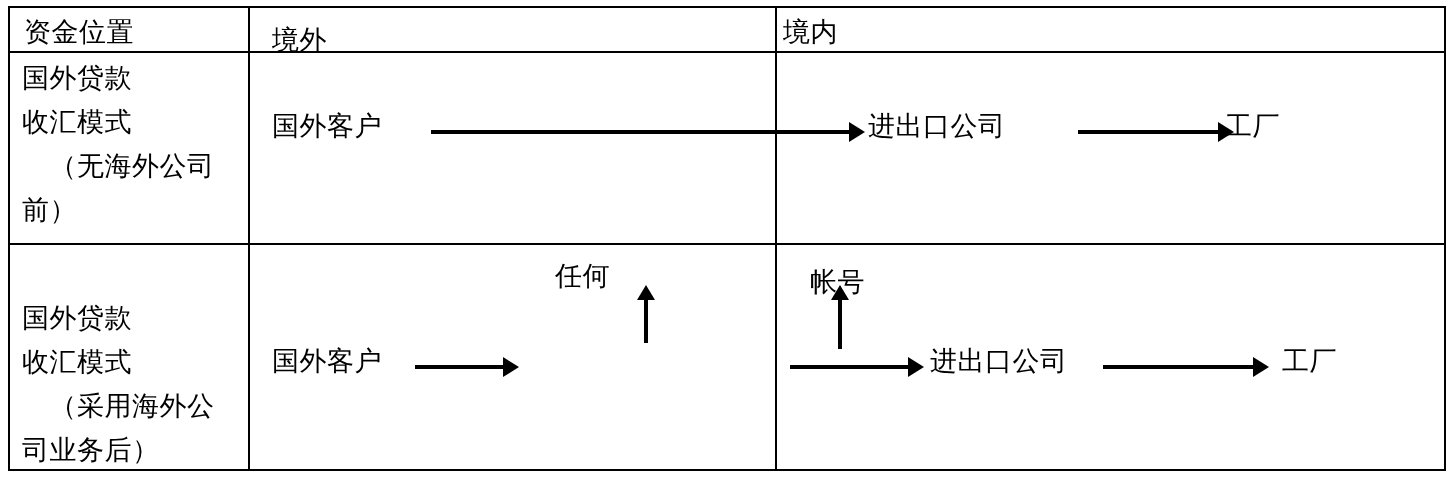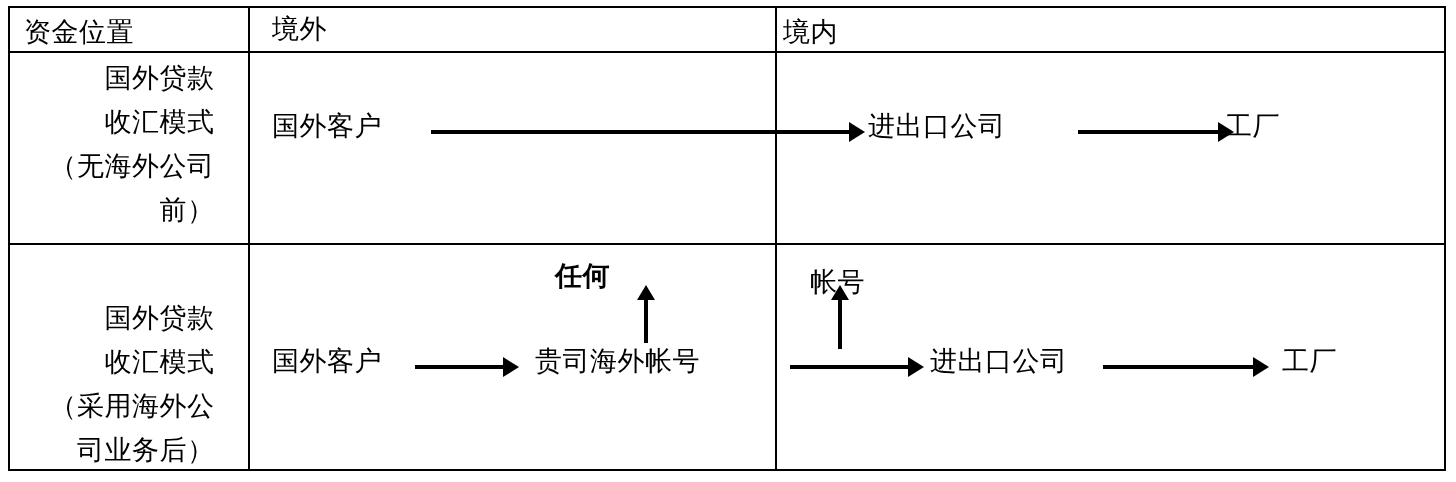--- a/index.html
+++ b/index.html
@@ -13,21 +13,20 @@
     font-family: "DejaVu Sans", "Liberation Sans", sans-serif;
     color: #000000;
     overflow: hidden;
   }
 
   #page {
     position: relative;
     width: 1456px;
     height: 482px;
     background: #ffffff;
-    text-align: right;
   }
 
   
   .tbl {
     position: absolute;
     left: 8px;
     top: 6px;
     width: 1438px;
     height: 465px;
     box-sizing: border-box;
@@ -61,21 +60,21 @@
     font-family: "DejaVu Sans", "Liberation Sans", sans-serif;
     font-size: 27px;
     line-height: 44px;
     white-space: pre;
     letter-spacing: 0.5px;
     color: #000;
   }
 
   
   .hdr-a { left: 14px;  top: 2px; }
-  .hdr-b { left: 262px; top: 1px; font-family: Liberation Mono, monospace; }
+  .hdr-b { left: 262px; top: 10px; }
   .hdr-c { left: 773px; top: 2px; }
 
   
   .r1-label {
     left: 12px;
     top: 48px;
     line-height: 44px;
   }
 
   
@@ -90,21 +89,21 @@
     line-height: 44px;
   }
 
   
   .r2-cust    { left: 262px; top: 331px; }
   .r2-acct    { left: 525px; top: 331px; }
   .r2-imp     { left: 920px; top: 331px; }
   .r2-factory { left: 1272px; top: 331px; }
 
   
-  .r2-any   { left: 545px; top: 246px; font-weight: bold; }
+  .r2-any   { left: 545px; top: 246px; }
   .r2-zhang { left: 800px; top: 252px; }
 
   
   .arrow-h {
     position: absolute;
     height: 4px;
     background: #000;
   }
   .arrow-h::after {
     content: "";
@@ -184,21 +183,20 @@
 收汇模式
 　（采用海外公
 司业务后）</div>
 
     <div class="cell r2-any">任何</div>
 
     <div class="cell r2-zhang">帐号</div>
 
     <div class="cell r2-cust">国外客户</div>
 
-    <div class="cell r2-acct">贵司海外帐号</div>
 
     <div class="cell r2-imp">进出口公司</div>
 
     <div class="cell r2-factory">工厂</div>
 
     <div class="arrow-h a-r2-1"></div>
     <div class="arrow-h a-r2-2"></div>
     <div class="arrow-h a-r2-3"></div>
 
     <div class="arrow-v a-r2-up1"></div>

